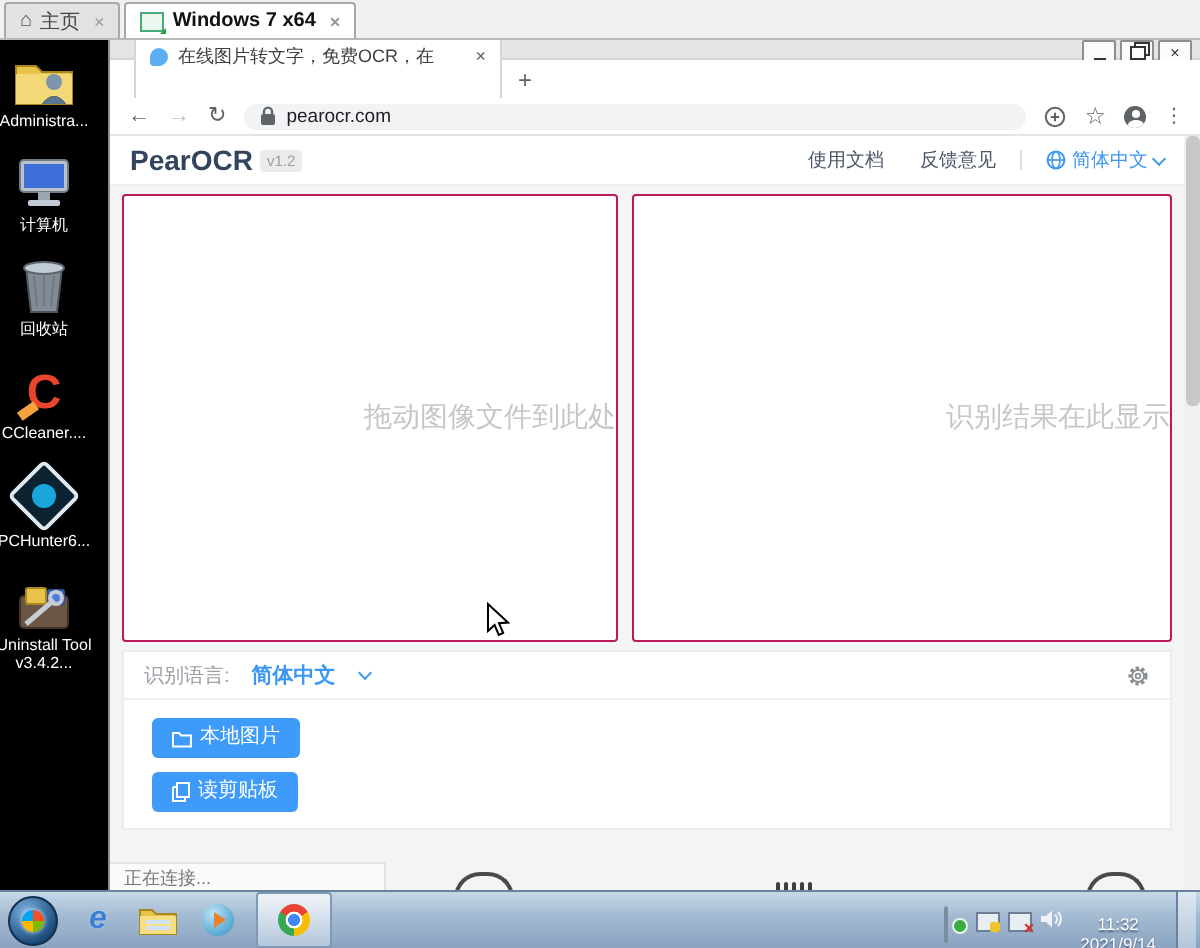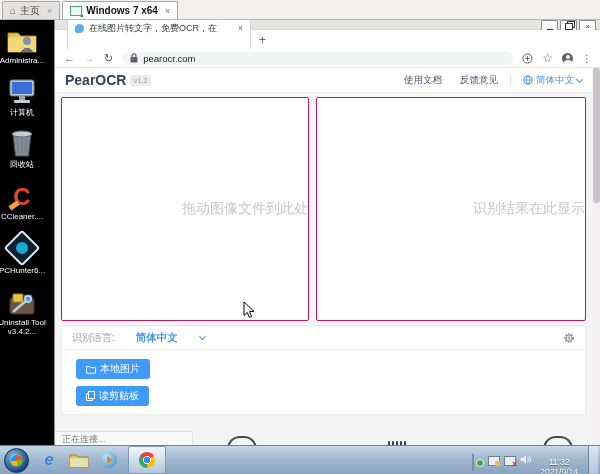--- a/index.html
+++ b/index.html
@@ -76,21 +76,21 @@
   .chev{width:4px;height:4px;border-right:1px solid #3e97f0;border-bottom:1px solid #3e97f0;
       transform:rotate(45deg);margin-top:-2px;}
 
   .panels{position:absolute;top:29px;left:6px;right:15px;height:224px;display:flex;gap:7px;}
   .panel{background:#fff;border:1px solid #be185d;border-radius:2px;display:flex;align-items:center;justify-content:flex-end;}
   .panel.left{flex:0 0 246px;}
   .panel.right{flex:1;}
   .hint{font-size:14px;color:#c6c6cb;}
 
   .card{position:absolute;top:257px;left:6px;right:15px;height:90px;background:#fff;border:1px solid #ececec;box-sizing:border-box;}
-  .langrow{height:23px;border-bottom:1px solid #f0f0f0;display:flex;align-items:center;padding:0 10px;gap:21px;}
+  .langrow{height:23px;border-bottom:1px solid #f0f0f0;display:flex;align-items:center;padding:0 10px;gap:11px;}
   .langrow .lab{font-size:10px;color:#9aa0a6;}
   .langrow .val{font-size:10.5px;font-weight:bold;color:#3e97f0;}
   .langrow .chev{margin-left:1px;}
   .btncol{padding:9px 14px;display:flex;flex-direction:column;align-items:flex-start;gap:7px;}
   .bluebtn{display:flex;align-items:center;gap:4px;background:#3f9bfa;color:#fff;font-size:10px;
       border:none;border-radius:3px;padding:4px 10px;line-height:12px;}
 
   .statusbubble{position:absolute;left:0;bottom:0;height:14px;line-height:14px;background:#fafafa;
       border:1px solid #e3e3e3;border-left:none;border-bottom:none;font-size:9px;color:#777;
       padding:0 86px 0 7px;}

